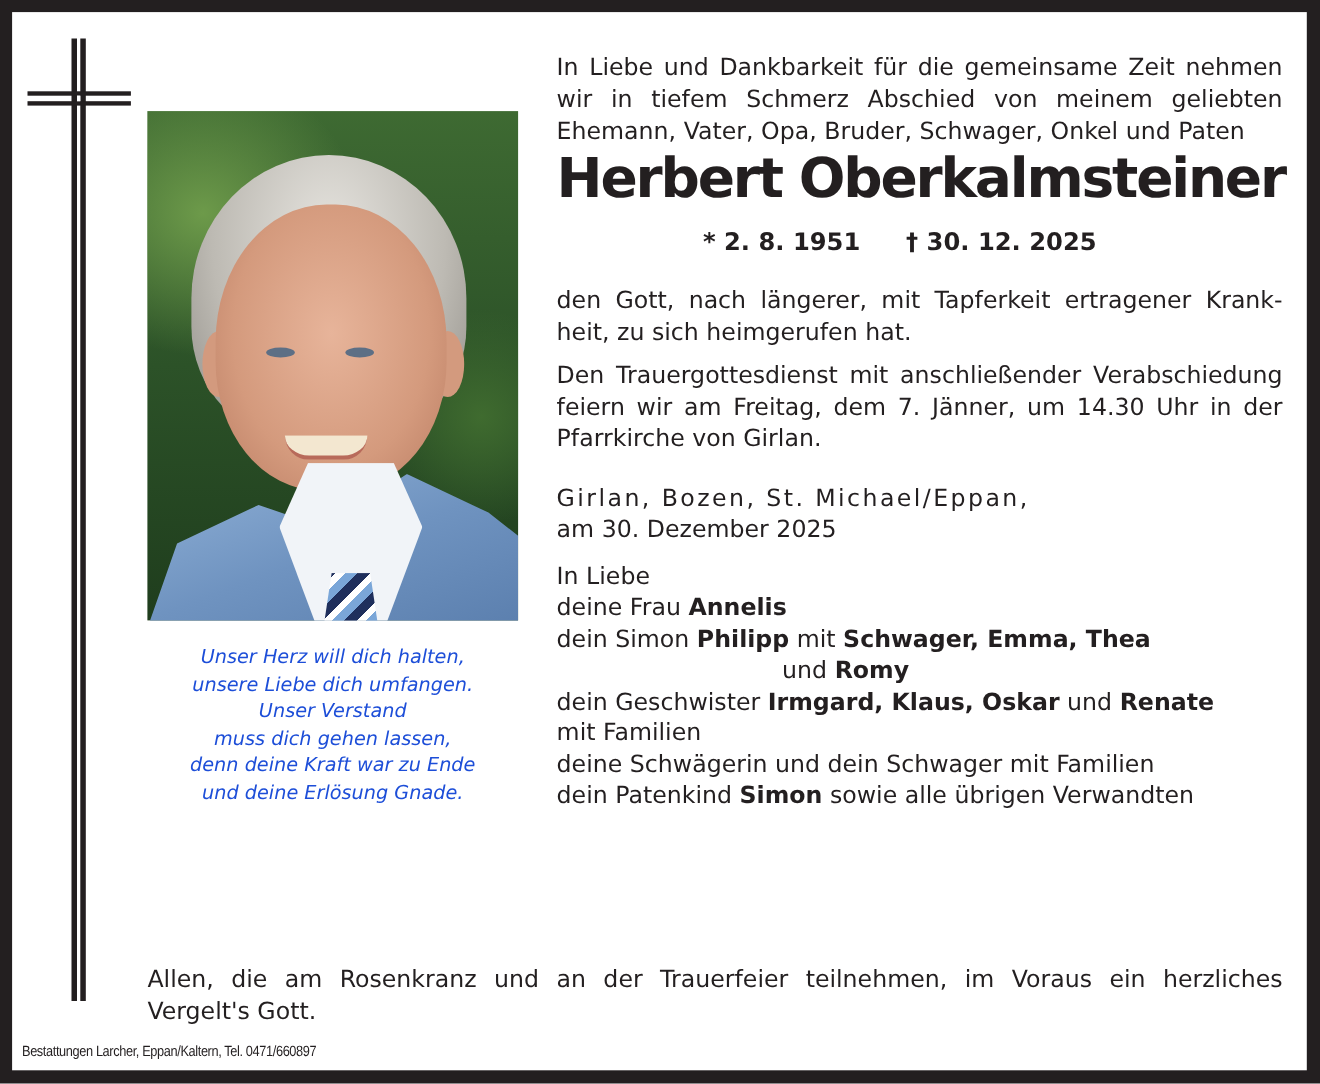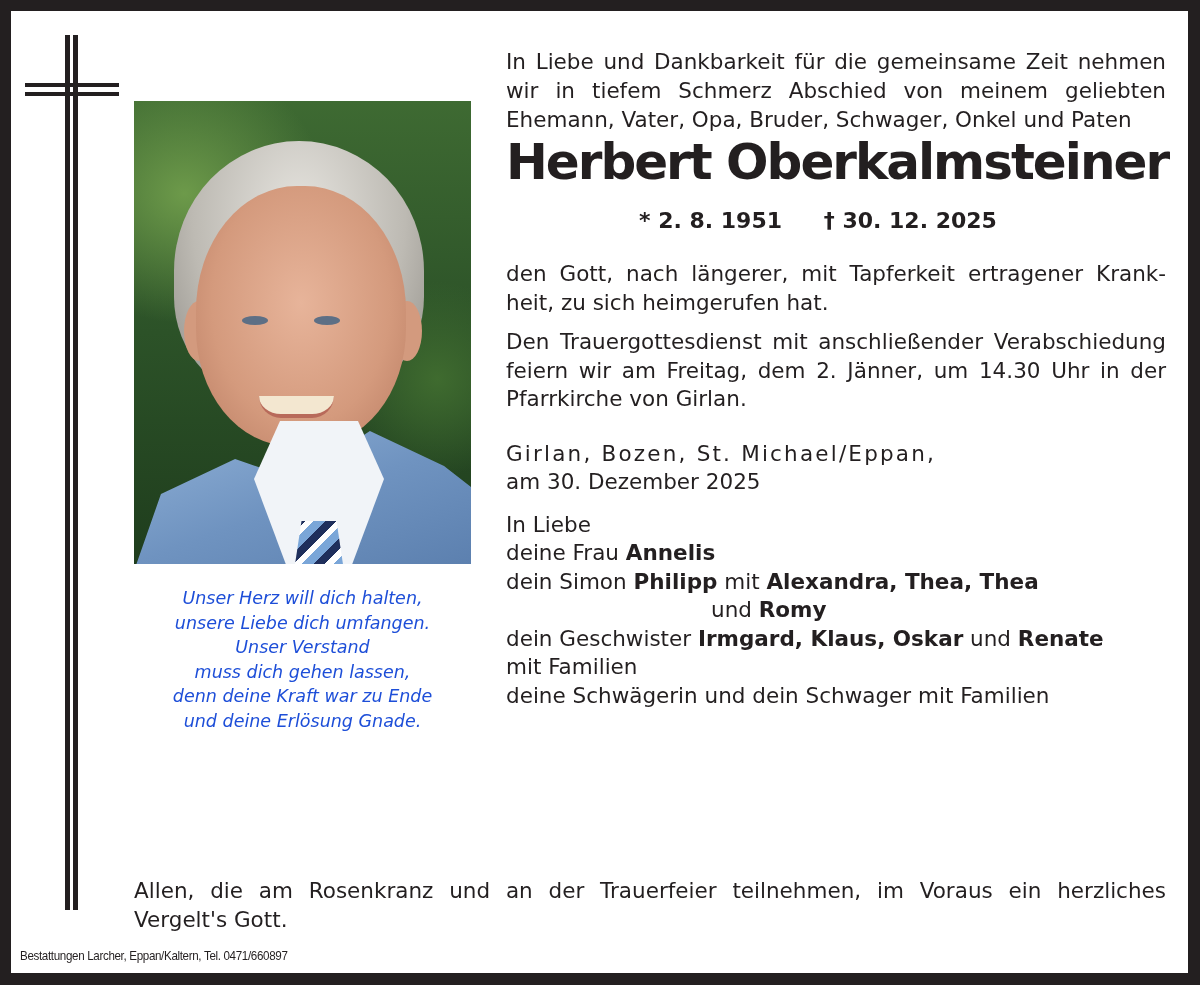--- a/index.html
+++ b/index.html
@@ -188,38 +188,39 @@
       <span class="d2">† 30. 12. 2025</span>
     </div>
 
     <p class="para p1">
       <span class="line just">den Gott, nach längerer, mit Tapferkeit ertragener Krank-</span>
       <span class="line">heit, zu sich heimgerufen hat.</span>
     </p>
 
     <p class="para p2">
       <span class="line just">Den Trauergottesdienst mit anschließender Verabschiedung</span>
-      <span class="line just">feiern wir am Freitag, dem 2. Jänner, um 14.30 Uhr in der</span>
+      <span class="line just">feiern wir am Freitag, dem 7. Jänner, um 14.30 Uhr in der</span>
       <span class="line">Pfarrkirche von Girlan.</span>
     </p>
 
 
     <p class="para place">
       <span class="line spaced">Girlan, Bozen, St. Michael/Eppan,</span>
       <span class="line">am 30. Dezember 2025</span>
     </p>
 
     <div class="family">
       <span class="line">In Liebe</span>
       <span class="line"><span>deine Frau </span><b>Annelis</b></span>
-      <span class="line"><span>dein Simon </span><b>Philipp</b><span> mit </span><b>Alexandra, Thea, Thea</b></span>
+      <span class="line"><span>dein Simon </span><b>Philipp</b><span> mit </span><b>Schwager, Emma, Thea</b></span>
       <span class="line indent"><span>und </span><b>Romy</b></span>
       <span class="line"><span>dein Geschwister </span><b>Irmgard, Klaus, Oskar</b><span> und </span><b>Renate</b></span>
       <span class="line">mit Familien</span>
       <span class="line">deine Schwägerin und dein Schwager mit Familien</span>
+      <span class="line"><span>dein Patenkind </span><b>Simon</b><span> sowie alle übrigen Verwandten</span></span>
     </div>
   </div>
 
   <div class="thanks">
     <span class="line just">Allen, die am Rosenkranz und an der Trauerfeier teilnehmen, im Voraus ein herzliches</span>
     <span class="line">Vergelt's Gott.</span>
   </div>
 
   <div class="footer">Bestattungen Larcher, Eppan/Kaltern, Tel. 0471/660897</div>
 </div>

